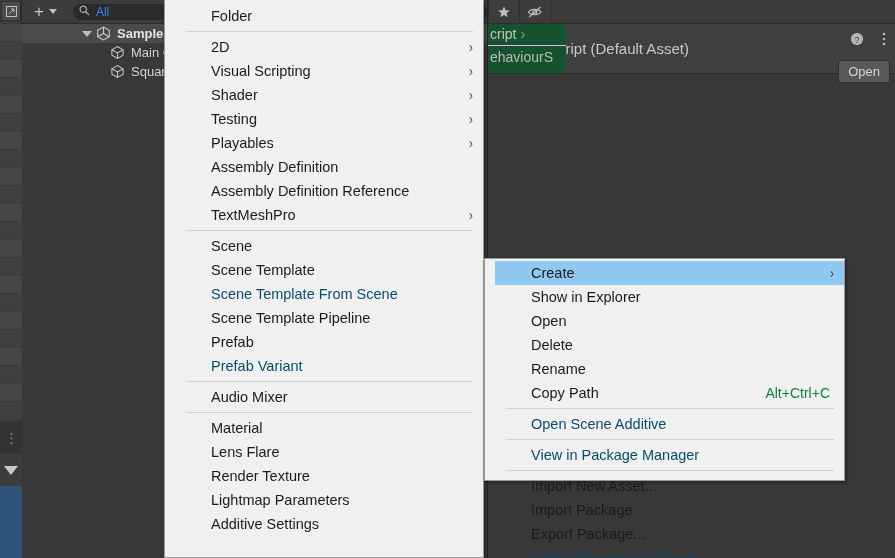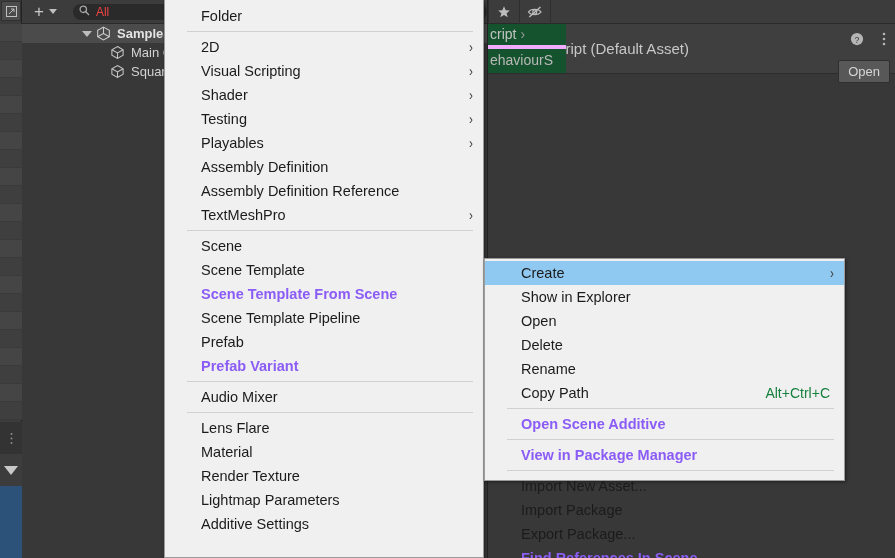--- a/index.html
+++ b/index.html
@@ -105,21 +105,21 @@
     background: #2a2a2a;
     border-radius: 8px;
     display: flex; align-items: center;
     padding: 0 6px;
     box-sizing: border-box;
   }
   #hierarchy-search .mag {
     color: #a0a0a0; font-size: 10px; margin-right: 6px;
   }
   #hierarchy-search .ph {
-    color: #ef4444; font-size: 12px;
+    color: #3b82f6; font-size: 12px;
   }
   #hierarchy-tree {
     position: absolute;
     left: 0; top: 24px; width: 465px; bottom: 0;
     background: #383838;
   }
   .tree-row {
     height: 19px;
     display: flex; align-items: center;
     color: #d2d2d2;
@@ -211,21 +211,21 @@
   }
   .crumb-line {
     color: #c3c3c3;
     font-size: 14px;
     padding-left: 2px;
     white-space: nowrap;
   }
   .crumb-line.one { padding-top: 2px; }
   .crumb-line.two {
     color: #b9b9b9;
-    border-top: 4px solid #f0abfc;
+    border-top: 1px solid #f0abfc;
     margin-top: 3px;
     padding-top: 3px;
   }
   .crumb-chevron { color: #9a9a9a; margin-left: 4px; }
 
   
   .ctx-menu {
     position: absolute;
     background: #f0f0f0;
     border: 1px solid #9b9b9b;
@@ -245,27 +245,27 @@
     padding-top: 2px;
   }
   .ctx-item {
     height: 24px;
     display: flex;
     align-items: center;
     padding: 0 10px 0 36px;
     position: relative;
     white-space: nowrap;
     box-sizing: border-box;
+    margin-left: 10px;
   }
   .ctx-item.highlighted {
     background: #8fc8f0;
   }
   .ctx-item.disabled {
-    color: #8b5cf6;
-    font-weight: bold;
+    color: #0c4a6e;
   }
   .ctx-label { flex: 1; }
   .ctx-shortcut {
     color: #15803d;
     font-size: 14px;
     padding-right: 4px;
   }
   .ctx-arrow {
     color: #3a3a3a;
     font-size: 12px;
@@ -484,24 +484,24 @@
     </div>
     <div class="ctx-item disabled">
       <span class="ctx-label">Prefab Variant</span>
     </div>
     <div class="ctx-sep"></div>
     <div class="ctx-item">
       <span class="ctx-label">Audio Mixer</span>
     </div>
     <div class="ctx-sep"></div>
     <div class="ctx-item">
+      <span class="ctx-label">Material</span>
+    </div>
+    <div class="ctx-item">
       <span class="ctx-label">Lens Flare</span>
-    </div>
-    <div class="ctx-item">
-      <span class="ctx-label">Material</span>
     </div>
     <div class="ctx-item">
       <span class="ctx-label">Render Texture</span>
     </div>
     <div class="ctx-item">
       <span class="ctx-label">Lightmap Parameters</span>
     </div>
     <div class="ctx-item">
       <span class="ctx-label">Additive Settings</span>
     </div>

